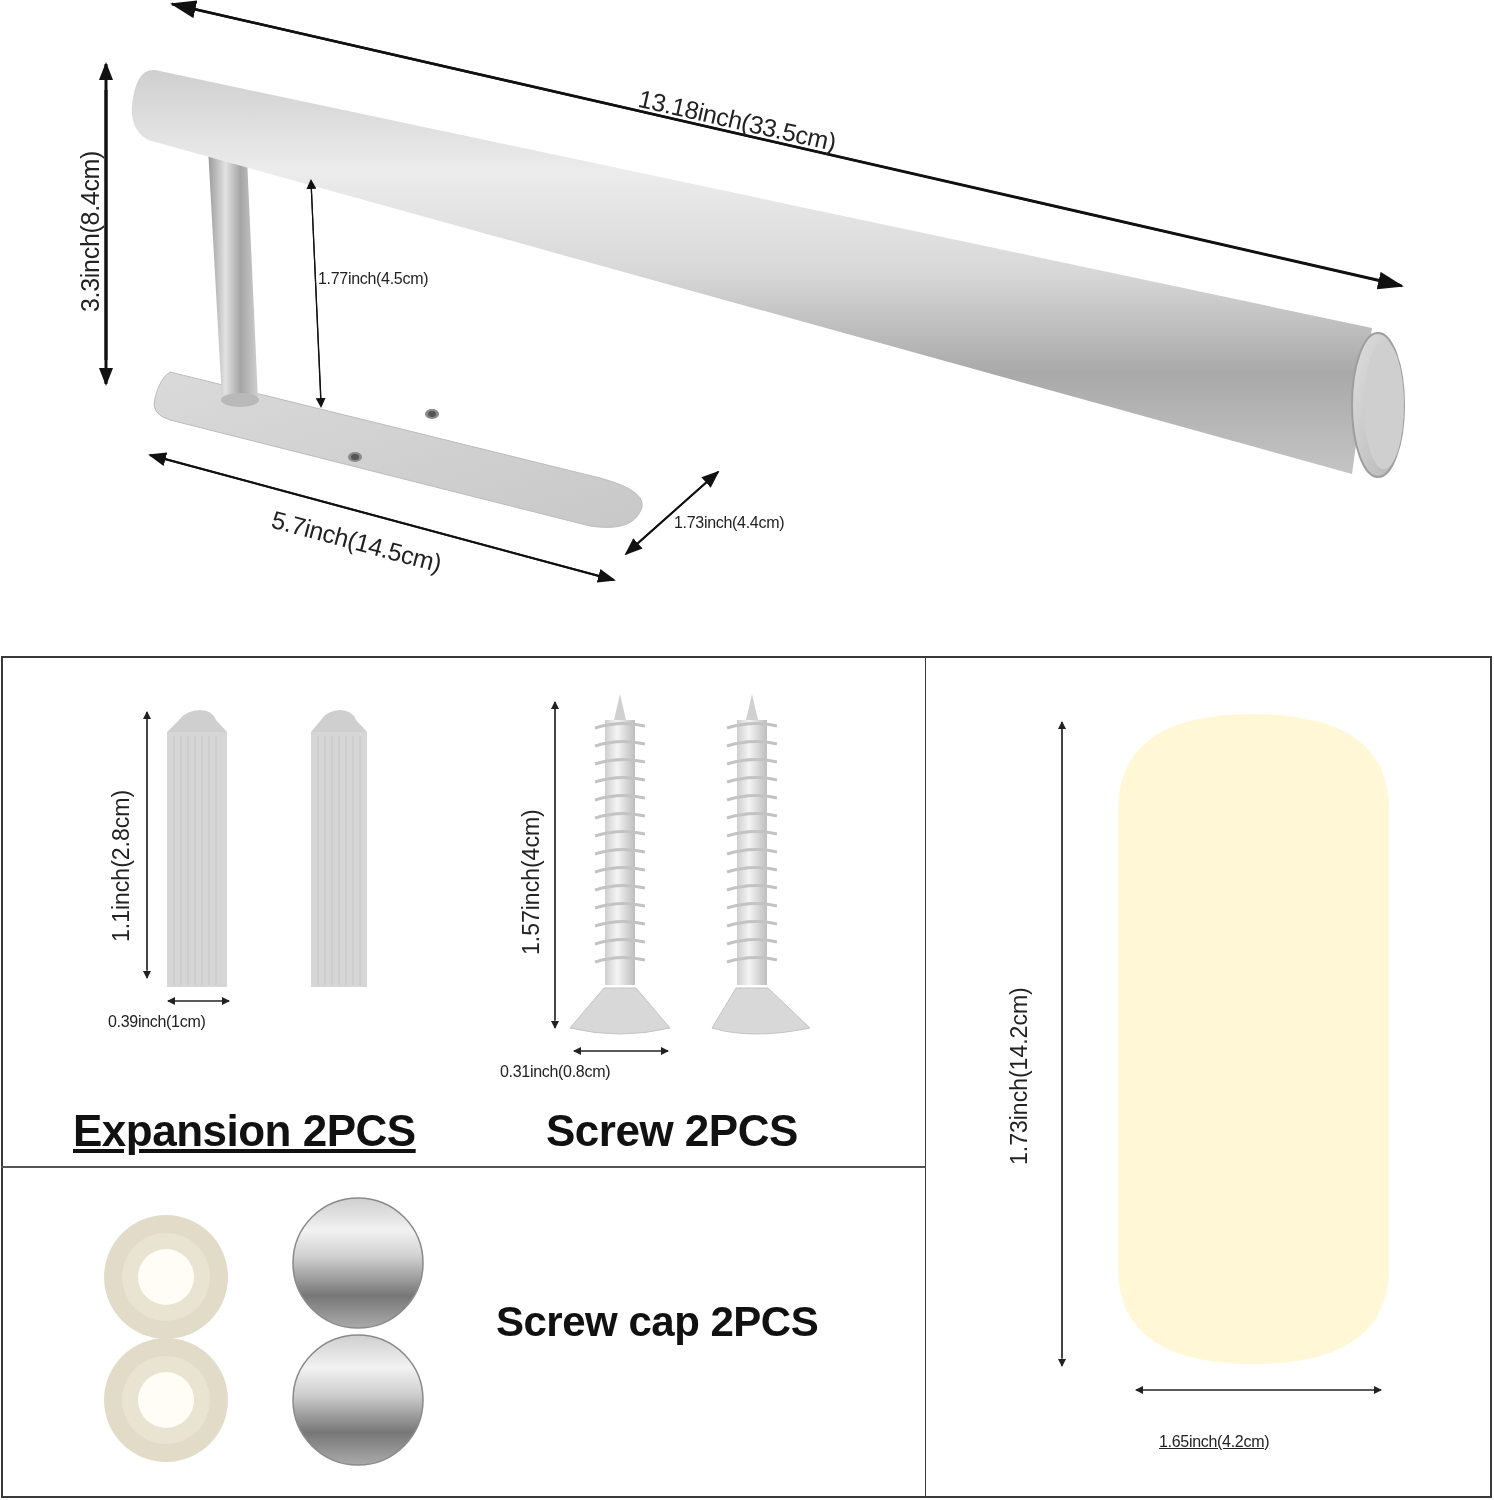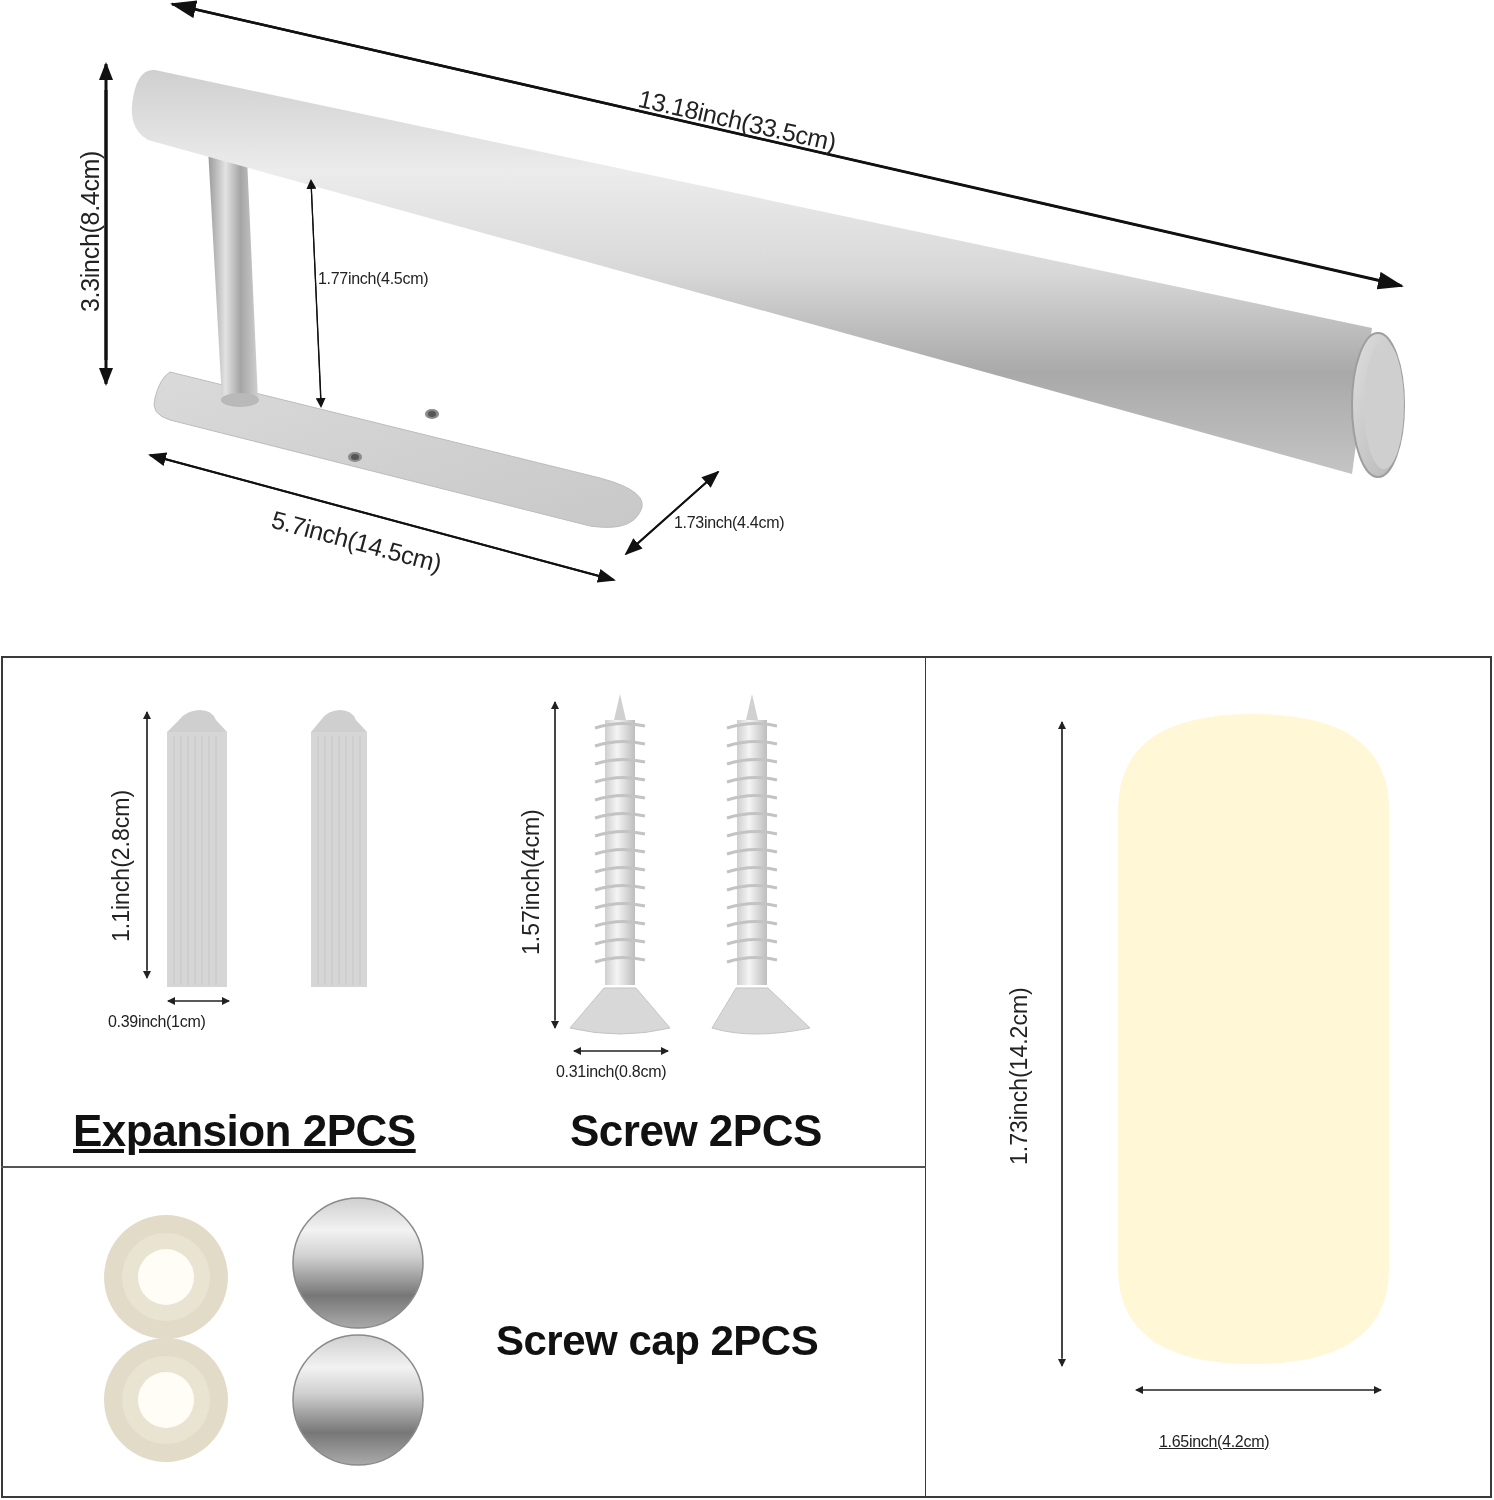--- a/index.html
+++ b/index.html
@@ -208,22 +208,22 @@
           <path d="M187,200 Q212,192 237,198"></path>
         <path d="M187,218 Q212,210 237,216"></path>
           <path d="M187,236 Q212,228 237,234"></path>
         <path d="M187,254 Q212,246 237,252"></path>
           <path d="M187,272 Q212,264 237,270"></path>
       </g>
       <path d="M196,298 L228,298 L270,338 Q212,350 172,338 Z" fill="#d8d8d8" stroke="#c4c4c4"></path>
     </g>
   </svg>
   <span class="rot-label" style="left:518px; top:955px;">1.57inch(4cm)</span>
-  <span class="dim-label" style="left:556px; top:1063px;">0.31inch(0.8cm)</span>
-  <span class="section-title" style="left:546px; top:1106px;margin-left:24px;">Screw 2PCS</span>
+  <span class="dim-label" style="left:500px; top:1063px;">0.31inch(0.8cm)</span>
+  <span class="section-title" style="left:546px; top:1106px;">Screw 2PCS</span>
 </div>
 
 <div>
   <svg class="abs" style="left:100px; top:1195px;" width="340" height="280">
     <defs>
       <linearGradient id="capMetal" x1="0" y1="0" x2="0" y2="1">
         <stop offset="0" stop-color="#cfcfcf"></stop>
         <stop offset="0.25" stop-color="#f2f2f2"></stop>
         <stop offset="0.45" stop-color="#d0d0d0"></stop>
         <stop offset="0.75" stop-color="#777"></stop>
@@ -240,21 +240,21 @@
       <circle cx="66" cy="205" r="44" fill="#e9e3d2"></circle>
       <circle cx="66" cy="205" r="28" fill="#fffdf6"></circle>
     </g>
     <g>
       <circle cx="258" cy="68" r="65" fill="url(#capMetal)" stroke="#8a8a8a" stroke-width="1.5"></circle>
     </g>
     <g>
       <circle cx="258" cy="205" r="65" fill="url(#capMetal)" stroke="#8a8a8a" stroke-width="1.5"></circle>
     </g>
   </svg>
-  <span class="section-title cap" style="left:496px; top:1298px;margin-top:19px;">Screw cap 2PCS</span>
+  <span class="section-title cap" style="left:496px; top:1298px;">Screw cap 2PCS</span>
 </div>
 
 <div>
   <svg class="abs" style="left:1040px; top:700px;" width="360" height="730">
     <defs>
       <marker id="smArrow3" markerWidth="8" markerHeight="8" refX="7" refY="4" orient="auto" markerUnits="userSpaceOnUse">
         <path d="M0,0 L8,4 L0,8 Z" fill="#222"></path>
       </marker>
     </defs>
     <line x1="22" y1="658" x2="22" y2="22" stroke="#222" stroke-width="1.2" marker-end="url(#smArrow3)"></line>

